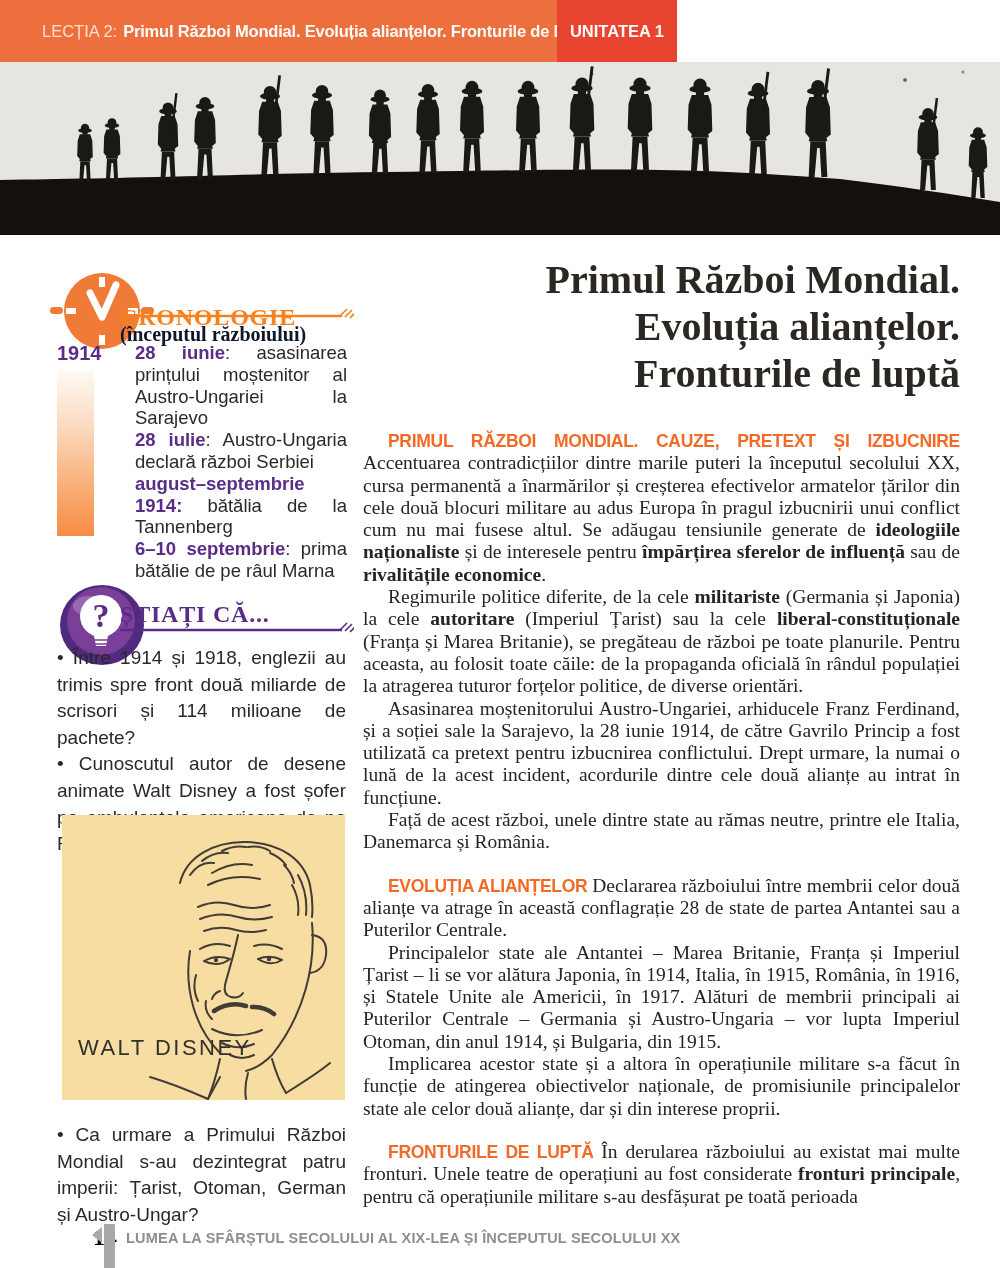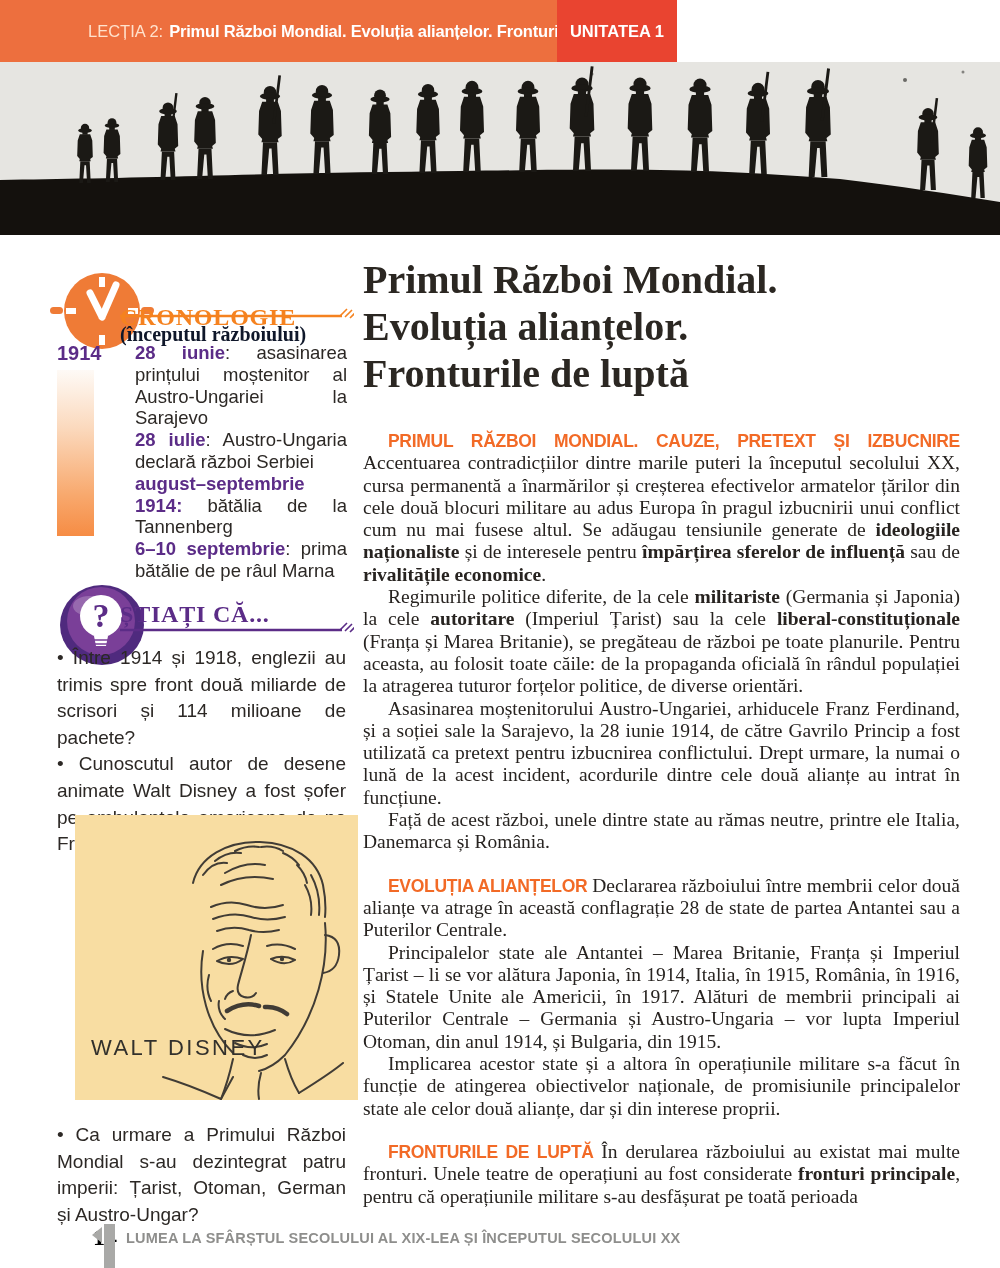--- a/index.html
+++ b/index.html
@@ -2,21 +2,21 @@
 <html><head>
 <meta charset="utf-8">
 <style>
   * { box-sizing: border-box; margin: 0; padding: 0; }
   html,body { width:1000px; height:1268px; }
   body { position:relative; background:#ffffff; overflow:hidden;
          font-family:"Liberation Sans", sans-serif; }
 
   
   .lesson-bar { position:absolute; left:0; top:0; width:667px; height:62px;
-    background:#ed6f3e; display:flex; align-items:center; padding-left:88px; }
+    background:#ed6f3e; display:flex; align-items:center; padding-left:42px; }
   .lesson-label { color:#ffe2cd; font-size:16.5px; margin-right:6px; }
   .lesson-title { color:#ffffff; font-weight:bold; font-size:16.5px; letter-spacing:-0.2px; }
   .unit-badge { position:absolute; left:557px; top:0; width:120px; height:62px;
     background:#e94430; color:#fff; font-weight:bold; font-size:16.5px;
     display:flex; align-items:center; justify-content:center; }
 
   
   .hero { position:absolute; left:0; top:62px; width:1000px; height:173px; }
   .hero svg { display:block; }
 
@@ -39,28 +39,28 @@
   .dyk-head { position:absolute; left:120px; top:601px;
     font-family:"Liberation Serif",serif; font-weight:bold; font-size:24px;
     color:#5b2c87; letter-spacing:0.8px; }
   .facts { position:absolute; left:57px; width:289px;
     font-size:19px; line-height:26.6px; color:#2c2825; text-align:justify; }
   #facts-a { top:645px; }
   #facts-b { top:1122px; }
   .fact::before { content:"\2022\00a0"; }
 
   .disney { position:absolute; left:62px; top:815px; width:283px; height:285px;
-    background:#f8dda2;margin-left:13px; }
+    background:#f8dda2; }
   .disney-caption { position:absolute; left:16px; top:220px; font-size:22px;
     letter-spacing:2.5px; color:#32302c; }
 
   
   .content { position:absolute; left:363px; top:256px; width:597px; }
   #main-title { font-family:"Liberation Serif",serif; font-weight:bold;
-    font-size:40px; line-height:47px; text-align:left; color:#2b2722; }
+    font-size:40px; line-height:47px; text-align:right; color:#2b2722; }
   #body-text { margin-top:33px; font-family:"Liberation Serif",serif;
     font-size:19.5px; line-height:22.3px; color:#272320; text-align:justify; }
   #body-text p { text-indent:25px; }
   #body-text p.gap { margin-top:21px; }
   .run-head { font-family:"Liberation Sans",sans-serif; font-weight:bold;
     color:#f26a26; font-size:17.5px; letter-spacing:-0.3px; }
   .run-bold { font-weight:bold; }
 
   
   .pagenum { position:absolute; left:57px; top:1224px;

